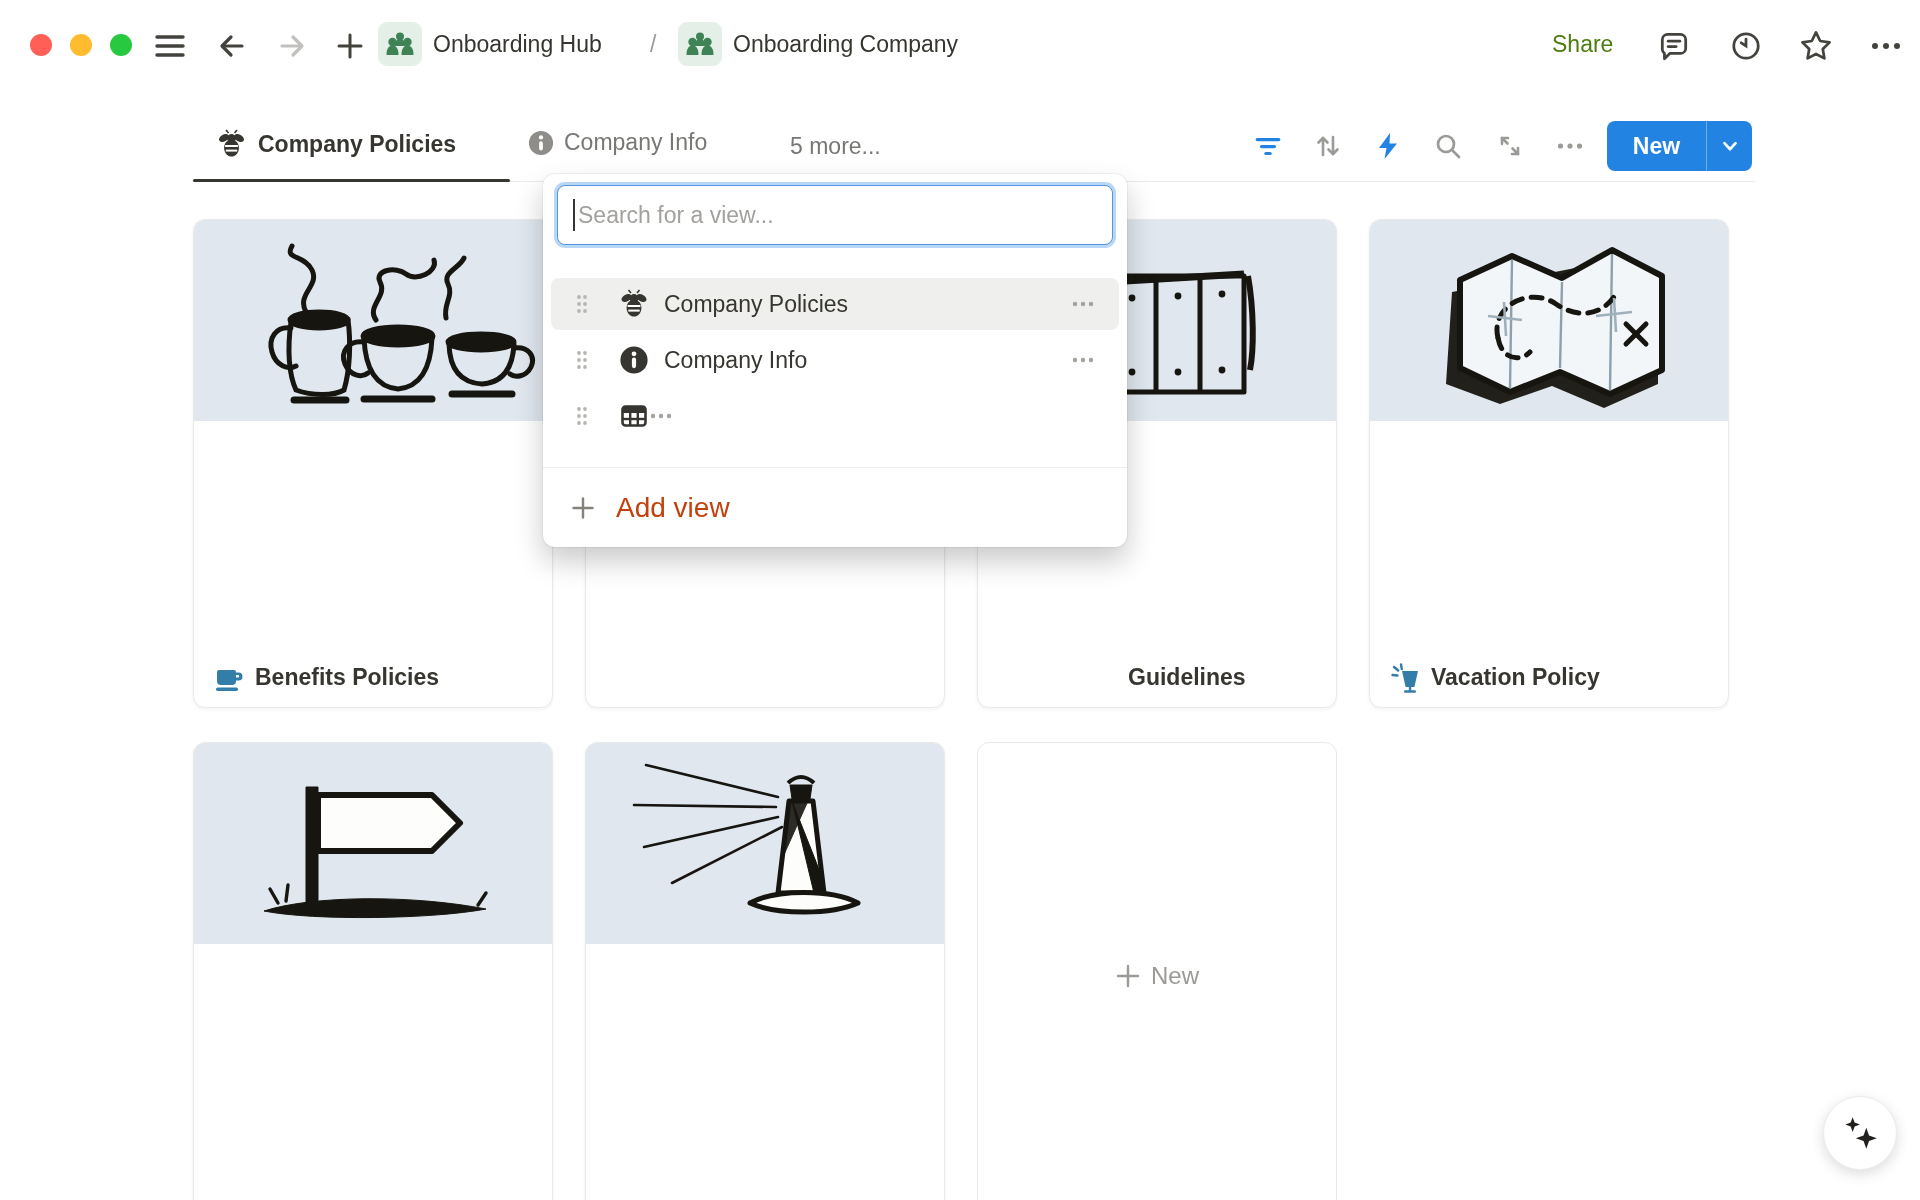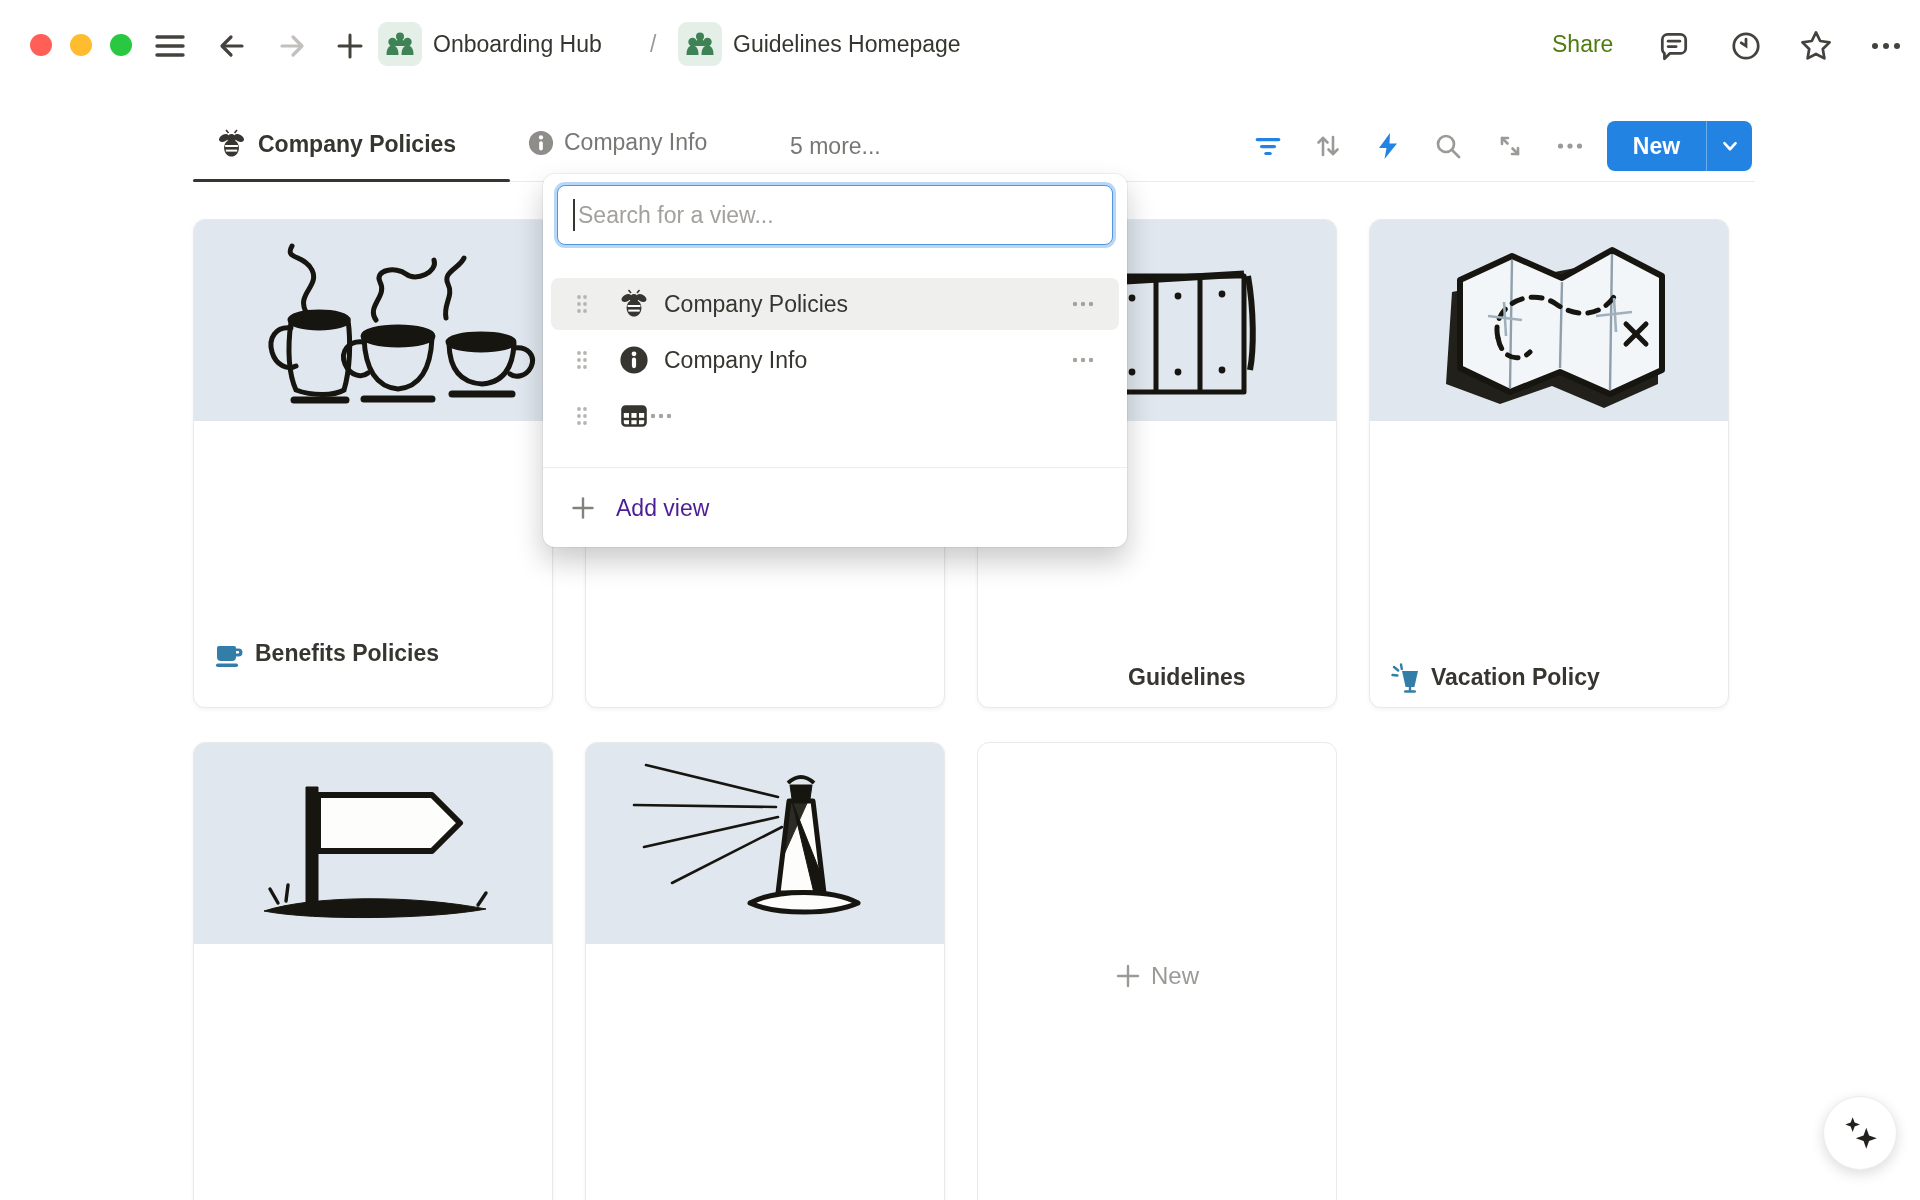--- a/index.html
+++ b/index.html
@@ -48,21 +48,21 @@
   .caret { position:absolute; left:30px; top:25px; width:2px; height:32px; background:#37352f; }
   .vm-row { position:absolute; left:8px; width:568px; height:52px; border-radius:8px; display:flex; align-items:center; }
   .vm-row.sel { background:#efefed; }
   .vm-row .drag { margin-left:24px; width:14px; height:22px; }
   .vm-row .vm-ic { margin-left:30px; width:30px; height:30px; }
   .vm-row .vm-label { margin-left:15px; font-size:23px; color:#37352f; flex:1; }
   .vm-row .row-more { margin-right:22px; width:26px; height:10px; display:flex; align-items:center; }
   .vm-divider { position:absolute; left:0; top:293px; width:584px; height:1px; background:#ededec; }
   #add-view { position:absolute; left:8px; top:312px; width:568px; height:44px; display:flex; align-items:center; border-radius:8px; }
   #add-view .plus { margin-left:19px; }
-  #add-view .lbl { margin-left:20px; font-size:23px; color:#4c1d95; }
+  #add-view .lbl { margin-left:20px; font-size:28px; color:#c2410c; }
 
   
   #ai-button { position:absolute; left:1823px; top:1096px; width:74px; height:74px; border-radius:50%;
     background:#fff; border:1px solid #ececea; box-shadow:0 4px 14px rgba(0,0,0,.14); display:flex;
     align-items:center; justify-content:center; z-index:30; }
   svg { display:block; }
 </style>
 </head>
 <body>
 
@@ -122,21 +122,21 @@
     <span class="crumb-tile" style="left:678px;">
       <svg width="32" height="32" viewBox="0 0 32 32" fill="#3e8256">
           <circle cx="16" cy="8.5" r="4"></circle>
           <path d="M10.5 18 C11 12.8 13 11.2 16 11.2 C19 11.2 21 12.8 21.5 18 Z"></path>
           <circle cx="8.5" cy="14" r="4.2"></circle>
           <path d="M2.5 27 C2.5 20 5 17.5 8.5 17.5 C12 17.5 14.5 20 14.5 27 Z"></path>
           <circle cx="23.5" cy="14" r="4.2"></circle>
           <path d="M17.5 27 C17.5 20 20 17.5 23.5 17.5 C27 17.5 29.5 20 29.5 27 Z"></path>
         </svg>
     </span>
-    <span class="crumb-txt" style="left:733px;">Guidelines Homepage</span>
+    <span class="crumb-txt" style="left:733px;">Onboarding Company</span>
 
     <span class="share" style="left:1552px;">Share</span>
     <span class="icnbtn" style="left:1656px;">
       <svg width="34" height="34" viewBox="0 0 32 32">
           <g stroke="#44423d" stroke-width="2.6" fill="none" stroke-linecap="round" stroke-linejoin="round">
             <path d="M5 10 a5 5 0 0 1 5-5 h12 a5 5 0 0 1 5 5 v8 a5 5 0 0 1-5 5 h-10 l-5 5 v-5 a5 5 0 0 1-2-4 z"></path>
             <line x1="10.5" y1="11.5" x2="21.5" y2="11.5"></line>
             <line x1="10.5" y1="16.5" x2="18" y2="16.5"></line>
           </g>
         </svg>
@@ -278,21 +278,21 @@
           <path d="M170 122 C154 120 146 132 151 144 C156 156 168 158 174 153"></path>
           <path d="M255 124 Q256 162 288 164 Q318 162 320 124"></path>
           <ellipse cx="287" cy="122" rx="33" ry="8" fill="#17150f"></ellipse>
           <path d="M320 128 C334 126 342 136 337 147 C332 157 321 158 316 154"></path>
           <line x1="100" y1="180" x2="152" y2="180" stroke-width="7"></line>
           <line x1="170" y1="179" x2="238" y2="179" stroke-width="7"></line>
           <line x1="258" y1="174" x2="318" y2="174" stroke-width="7"></line>
         </g>
       </svg>
     </div>
-    <div class="card-title" style="top:413px;">
+    <div class="card-title" style="top:437px;">
       <span class="t-ic">
         <svg width="30" height="30" viewBox="0 0 30 30">
             <g fill="#337ea9">
               <path d="M5 7 h15 a2 2 0 0 1 2 2 v9 a4 4 0 0 1 -4 4 h-11 a4 4 0 0 1 -4 -4 v-9 a2 2 0 0 1 2 -2 z"></path>
               <path d="M22 9.5 h2.5 a4 4 0 0 1 0 8 h-2.5 v-3 h2 a1.2 1.2 0 0 0 0 -2.4 h-2 z"></path>
               <rect x="2" y="24.5" width="22" height="3.4" rx="1.7"></rect>
             </g>
           </svg>
       </span>
       <span>Benefits Policies</span>

